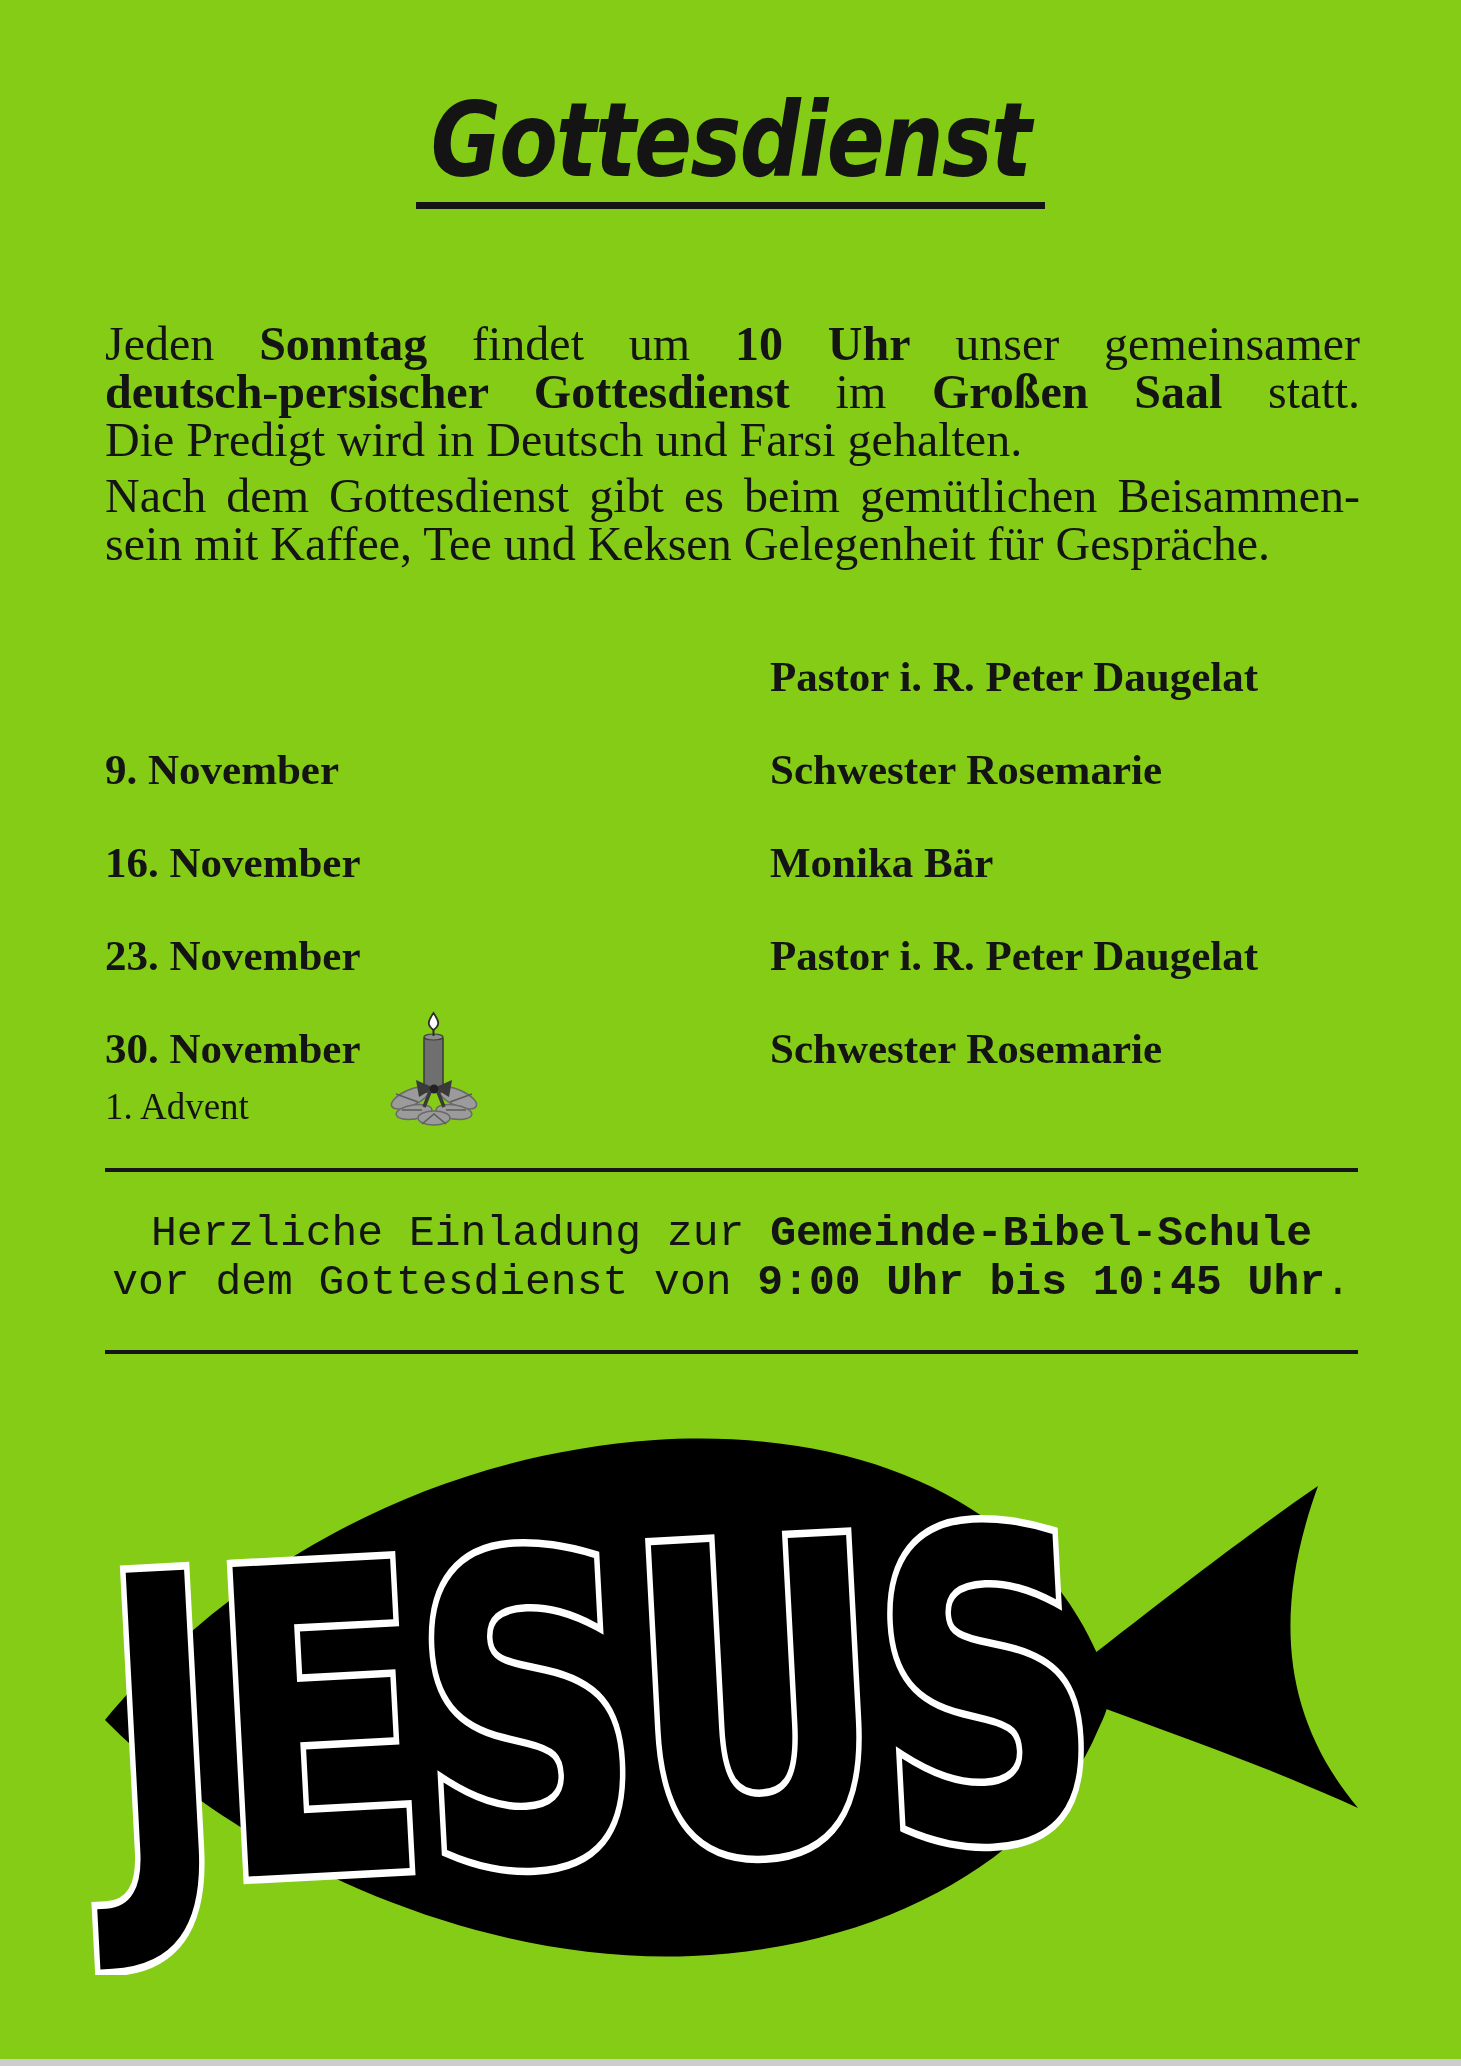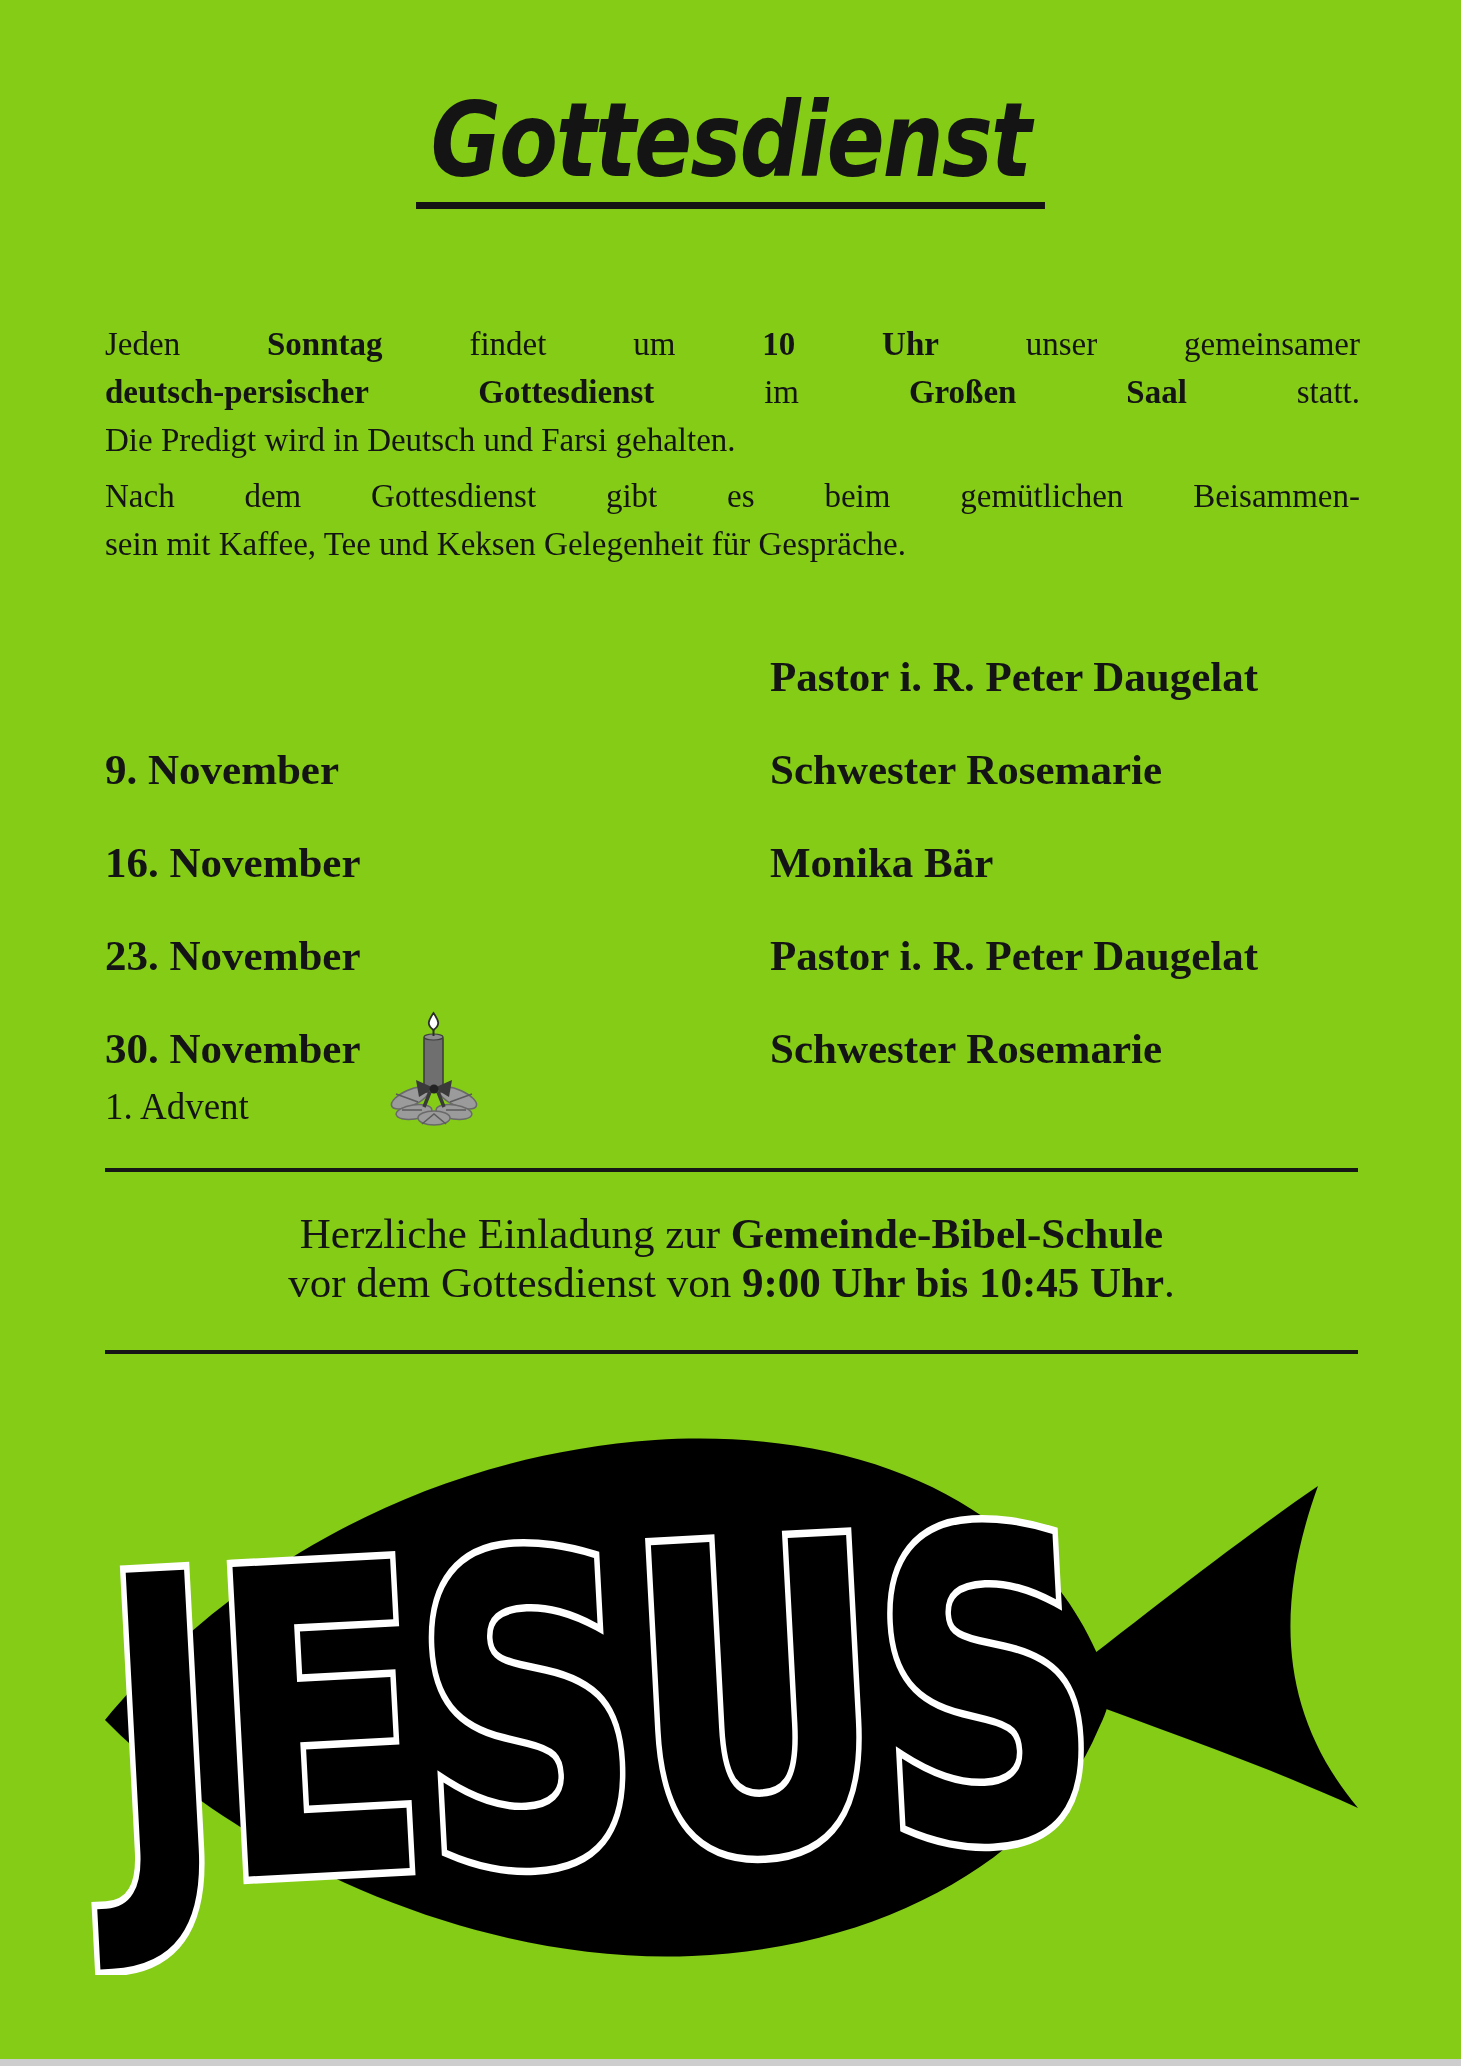--- a/index.html
+++ b/index.html
@@ -17,38 +17,38 @@
     display:inline-block;
     font-family:"DejaVu Sans", sans-serif;
     font-weight:bold;font-style:italic;
     font-size:104px;line-height:1.0;
     transform:scaleX(.82);transform-origin:50% 50%;
     padding:0 18px 10px 18px;
     border-bottom:7px solid #141414;
     letter-spacing:-2px;
   }
   
-  .bodytext{position:absolute;left:105px;width:1255px;font-size:33px;line-height:48px;}
+  .bodytext{position:absolute;left:105px;width:1255px;font-size:48px;line-height:48px;}
   .p1{top:320px;}
   .p2{top:472px;}
   .line{display:block;}
   .just{text-align:justify;text-align-last:justify;}
   .b{font-weight:bold;}
   
   .srow{position:absolute;left:105px;width:1255px;font-size:43px;line-height:48px;font-weight:bold;}
   .r0{top:653px;} .r1{top:746px;} .r2{top:839px;} .r3{top:932px;} .r4{top:1025px;}
   .leader{position:absolute;left:665px;top:0;white-space:nowrap;}
   .date{white-space:nowrap;}
   .note{font-weight:normal;font-size:37px;margin-top:10px;}
   .candle{position:absolute;left:283px;top:-14px;width:92px;height:120px;}
   
   .rule{position:absolute;left:105px;width:1253px;height:4px;background:#161616;}
   .rule1{top:1168px;} .rule2{top:1350px;}
   .invite{position:absolute;top:1209px;left:105px;width:1253px;text-align:center;
-          font-size:43px;line-height:49px;}
+          font-size:43px;line-height:49px;font-family:Liberation Mono, monospace;}
   
   .fish{position:absolute;left:70px;top:1420px;width:1295px;height:555px;}
   
   .page-edge{position:absolute;left:0;bottom:0;width:100%;height:7px;background:#cdcdcd;}
 </style>
 </head>
 <body>
 
 <div class="page">
 

